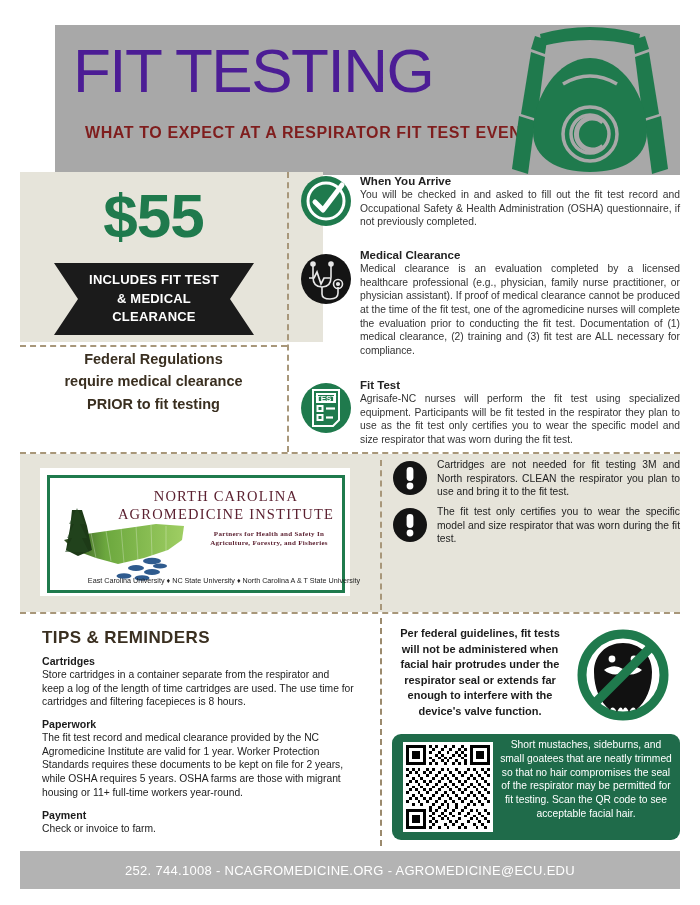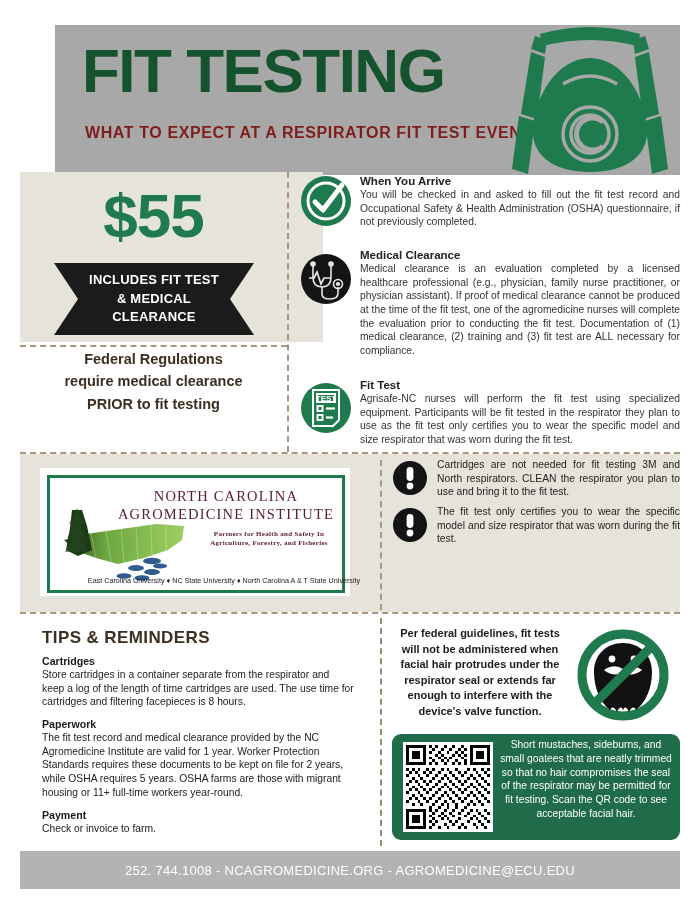--- a/index.html
+++ b/index.html
@@ -11,22 +11,22 @@
     position:relative;
   }
   .page{position:relative;width:700px;height:905px;}
 
   
   .header{
     position:absolute;left:55px;top:25px;width:625px;height:150px;
     background:#a8a8a8;
   }
   .header-title{
-    position:absolute;left:27px;top:15px;
-    font-size:62px;font-weight:bold;color:#14532d;
+    position:absolute;left:18px;top:15px;
+    font-size:62px;font-weight:normal;color:#4c1d95;
     letter-spacing:-1.5px;line-height:1;
     font-family:"Liberation Sans", sans-serif;
   }
   .header-sub{
     position:absolute;left:30px;top:99px;
     font-size:16px;font-weight:bold;color:#7f1d1d;
     letter-spacing:0.6px;
   }
   .respirator-icon{
     position:absolute;left:440px;top:-1px;width:190px;height:160px;

